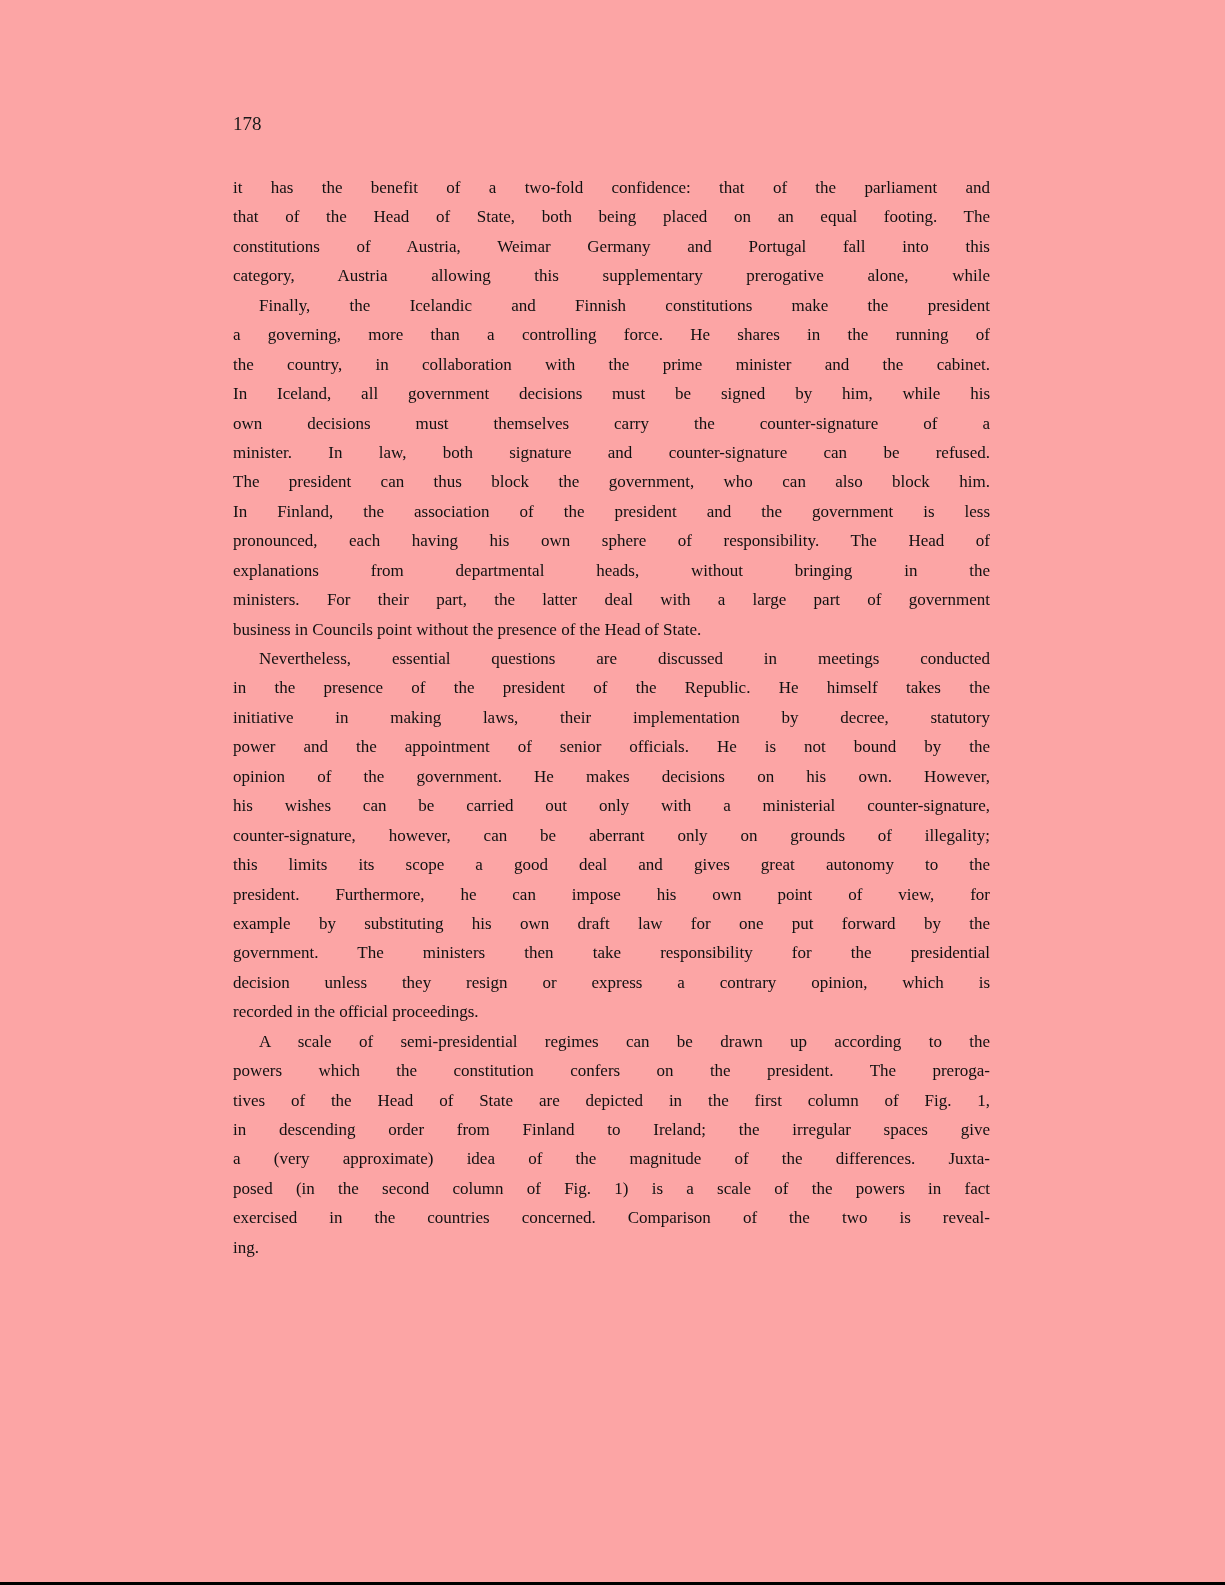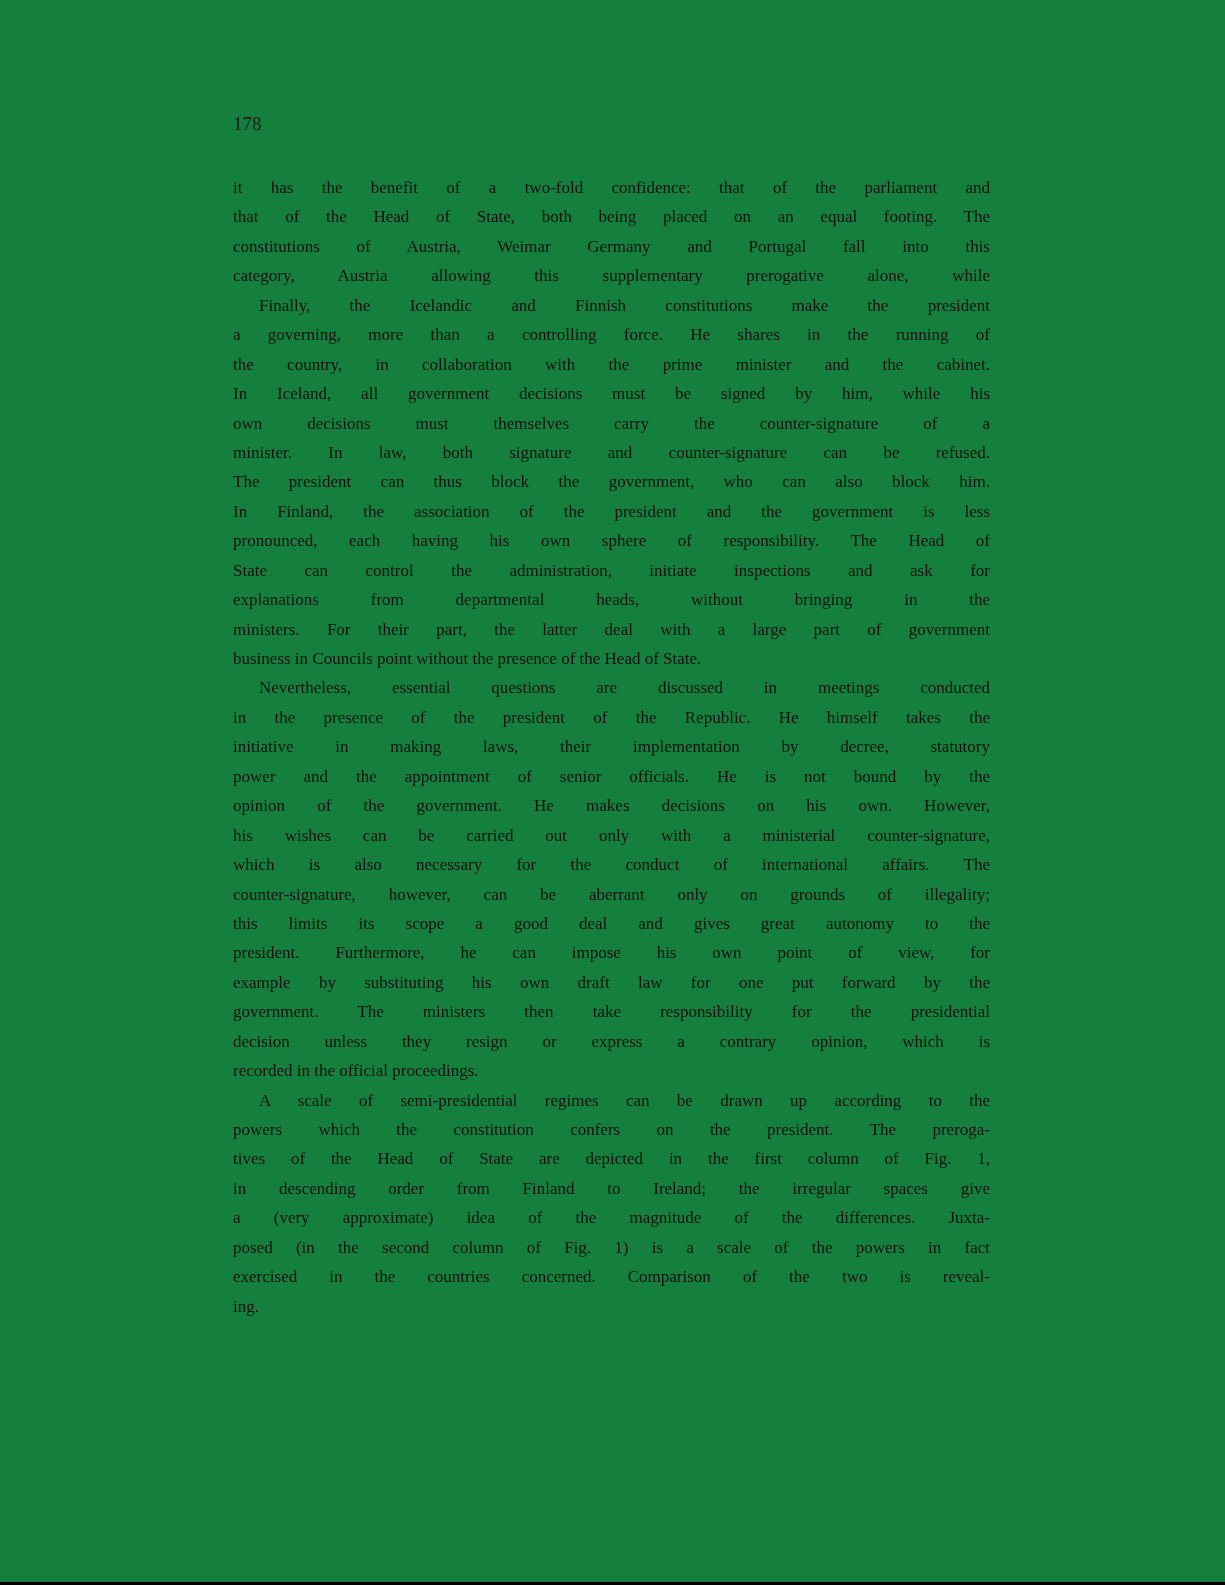--- a/index.html
+++ b/index.html
@@ -1,19 +1,19 @@
 <!DOCTYPE html>
 <html><head>
 <meta charset="utf-8">
 <style>
   html, body { margin: 0; padding: 0; background: #ffffff; }
   body { width: 1225px; height: 1585px; position: relative; overflow: hidden; }
   .page {
     position: absolute; left: 0; top: 0; width: 1225px; height: 1585px;
-    background: #15803d;
+    background: #fca5a5;
   }
   .page-number {
     position: absolute; left: 233px; top: 113px;
     font-family: "Liberation Serif", serif; font-size: 19px; color: #1a1a1a;
   }
   .body-text {
     position: absolute; left: 233px; top: 173px; width: 757px;
     font-family: "Liberation Serif", serif; font-size: 17px; color: #111111;
   }
   .line {
@@ -41,33 +41,31 @@
       <div>
         <span class="line indent">Finally, the Icelandic and Finnish constitutions make the president</span>
         <span class="line">a governing, more than a controlling force. He shares in the running of</span>
         <span class="line">the country, in collaboration with the prime minister and the cabinet.</span>
         <span class="line">In Iceland, all government decisions must be signed by him, while his</span>
         <span class="line">own decisions must themselves carry the counter-signature of a</span>
         <span class="line">minister. In law, both signature and counter-signature can be refused.</span>
         <span class="line">The president can thus block the government, who can also block him.</span>
         <span class="line">In Finland, the association of the president and the government is less</span>
         <span class="line">pronounced, each having his own sphere of responsibility. The Head of</span>
-        <span class="line">State can control the administration, initiate inspections and ask for</span>
         <span class="line">explanations from departmental heads, without bringing in the</span>
         <span class="line">ministers. For their part, the latter deal with a large part of government</span>
         <span class="line last">business in Councils point without the presence of the Head of State.</span>
       </div>
       <div>
         <span class="line indent">Nevertheless, essential questions are discussed in meetings conducted</span>
         <span class="line">in the presence of the president of the Republic. He himself takes the</span>
         <span class="line">initiative in making laws, their implementation by decree, statutory</span>
         <span class="line">power and the appointment of senior officials. He is not bound by the</span>
         <span class="line">opinion of the government. He makes decisions on his own. However,</span>
         <span class="line">his wishes can be carried out only with a ministerial counter-signature,</span>
-        <span class="line">which is also necessary for the conduct of international affairs. The</span>
         <span class="line">counter-signature, however, can be aberrant only on grounds of illegality;</span>
         <span class="line">this limits its scope a good deal and gives great autonomy to the</span>
         <span class="line">president. Furthermore, he can impose his own point of view, for</span>
         <span class="line">example by substituting his own draft law for one put forward by the</span>
         <span class="line">government. The ministers then take responsibility for the presidential</span>
         <span class="line">decision unless they resign or express a contrary opinion, which is</span>
         <span class="line last">recorded in the official proceedings.</span>
       </div>
       <div>
         <span class="line indent">A scale of semi-presidential regimes can be drawn up according to the</span>

